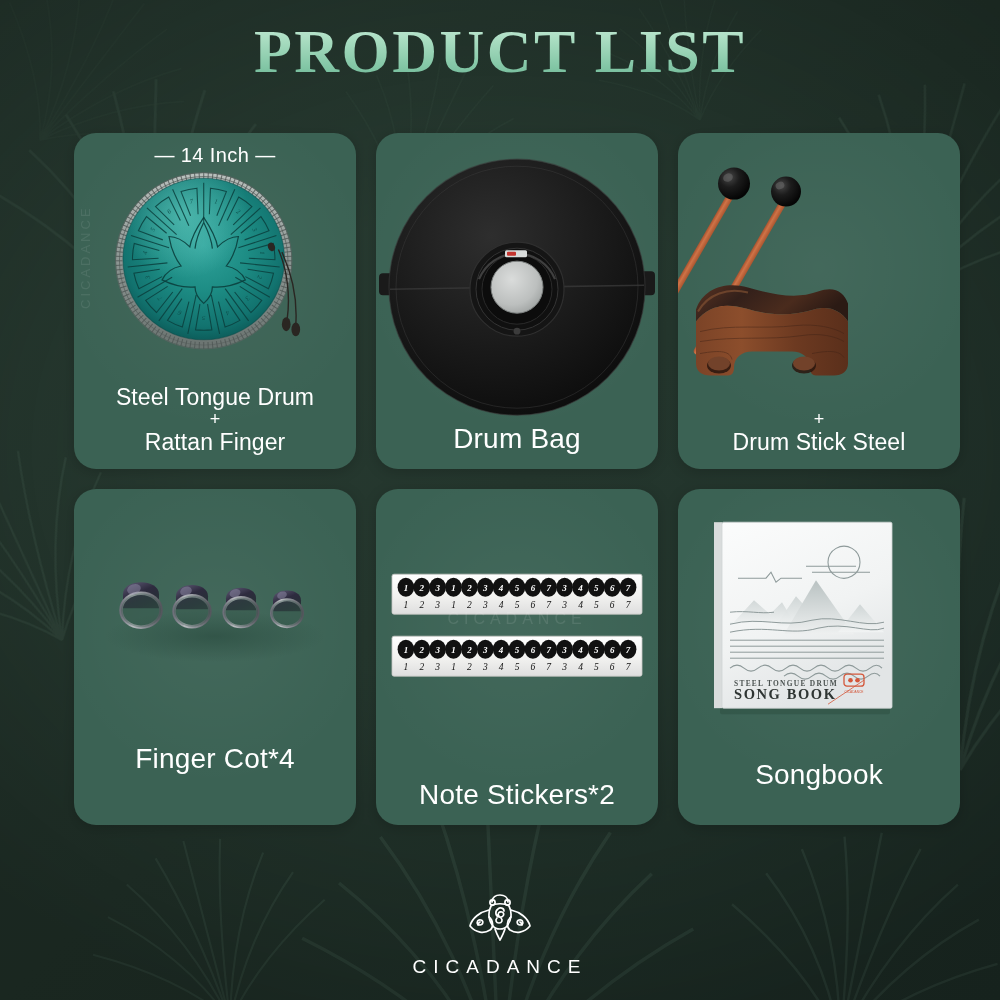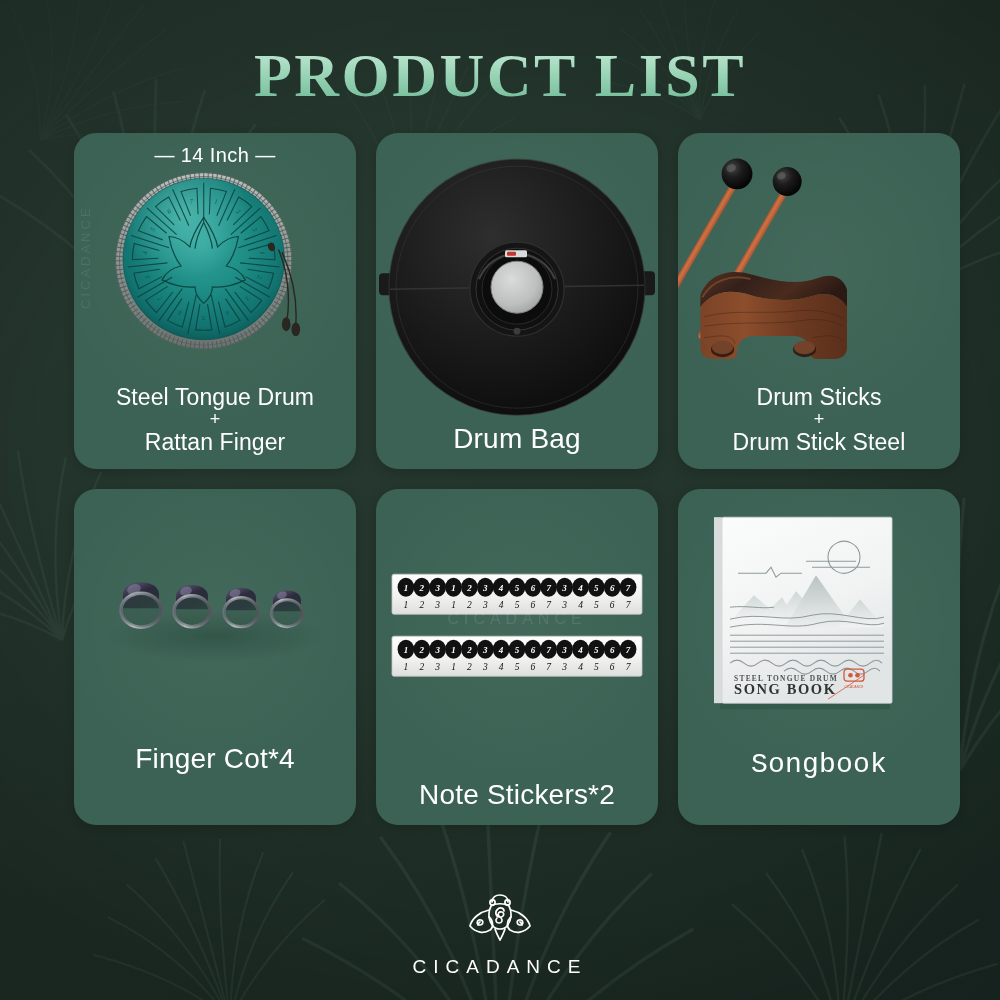--- a/index.html
+++ b/index.html
@@ -14,21 +14,21 @@
   .bg-art{position:absolute;inset:0;z-index:0;}
   .bg-art svg{display:block;width:1000px;height:1000px;}
 
   .bg-vignette{
     position:absolute;inset:0;z-index:1;pointer-events:none;
     background:
       radial-gradient(ellipse 75% 60% at 50% 45%, rgba(0,0,0,0) 40%, rgba(0,0,0,0.28) 100%);
   }
 
   
-  .title-wrap{position:absolute;top:40px;left:0;width:1000px;text-align:center;z-index:5;}
+  .title-wrap{position:absolute;top:16px;left:0;width:1000px;text-align:center;z-index:5;}
   .title{
     font-family:"Liberation Serif", serif;
     font-size:62px;
     font-weight:700;
     letter-spacing:2.5px;
     margin:0;
     background:linear-gradient(180deg,#cdeedd 0%,#a8dcc0 35%,#7fc4a3 75%,#5fa98a 100%);
     -webkit-background-clip:text;
     background-clip:text;
     color:transparent;
@@ -487,21 +487,20 @@
             <ellipse cx="27" cy="84" rx="12" ry="8" fill="#2a160e" opacity="0.85"></ellipse>
             <ellipse cx="27" cy="82" rx="11" ry="7" fill="#72422a"></ellipse>
             <ellipse cx="112" cy="84" rx="12" ry="8" fill="#2a160e" opacity="0.85"></ellipse>
             <ellipse cx="112" cy="82" rx="11" ry="7" fill="#72422a"></ellipse>
 
             <path d="M6,30 C16,12 36,6 56,11" stroke="#8a5636" stroke-width="2" fill="none" opacity="0.6"></path>
           </g>
         </svg>
       </div>
       <div class="caption">
-        <span class="cap-l">Drum Sticks</span>
         <span class="cap-plus">+</span>
         <span class="cap-l">Drum Stick Steel</span>
       </div>
     </div>
 
     <div class="card">
       <div class="card-inner-glow"></div>
       <div class="art">
         <svg viewBox="0 0 282 240" xmlns="http://www.w3.org/2000/svg">
           <defs>
@@ -744,21 +743,21 @@
           <path d="M150,200 L186,176" stroke="#d4573a" stroke-width="1" fill="none" opacity="0.8"></path>
 
           <g transform="translate(166,170)">
             <rect x="0" y="0" width="20" height="12" rx="3" fill="none" stroke="#d4573a" stroke-width="1.3"></rect>
             <circle cx="6.5" cy="6" r="2.3" fill="#d4573a"></circle>
             <circle cx="13.5" cy="6" r="2.3" fill="#d4573a"></circle>
             <text x="10" y="19" font-family="'Liberation Sans', sans-serif" font-size="3.2" fill="#d4573a" text-anchor="middle">CICADANCE</text>
           </g>
         </svg>
       </div>
-      <div class="caption" style="padding-bottom:44px;font-family:Liberation Mono, monospace;">
+      <div class="caption" style="padding-bottom:34px;">
         <span class="cap-big">Songbook</span>
       </div>
     </div>
 
   </div>
 
   <div class="footer">
     <svg width="72" height="56" viewBox="0 0 72 56" xmlns="http://www.w3.org/2000/svg">
       <g fill="none" stroke="#ffffff" stroke-width="1.7" stroke-linecap="round" stroke-linejoin="round">
 

